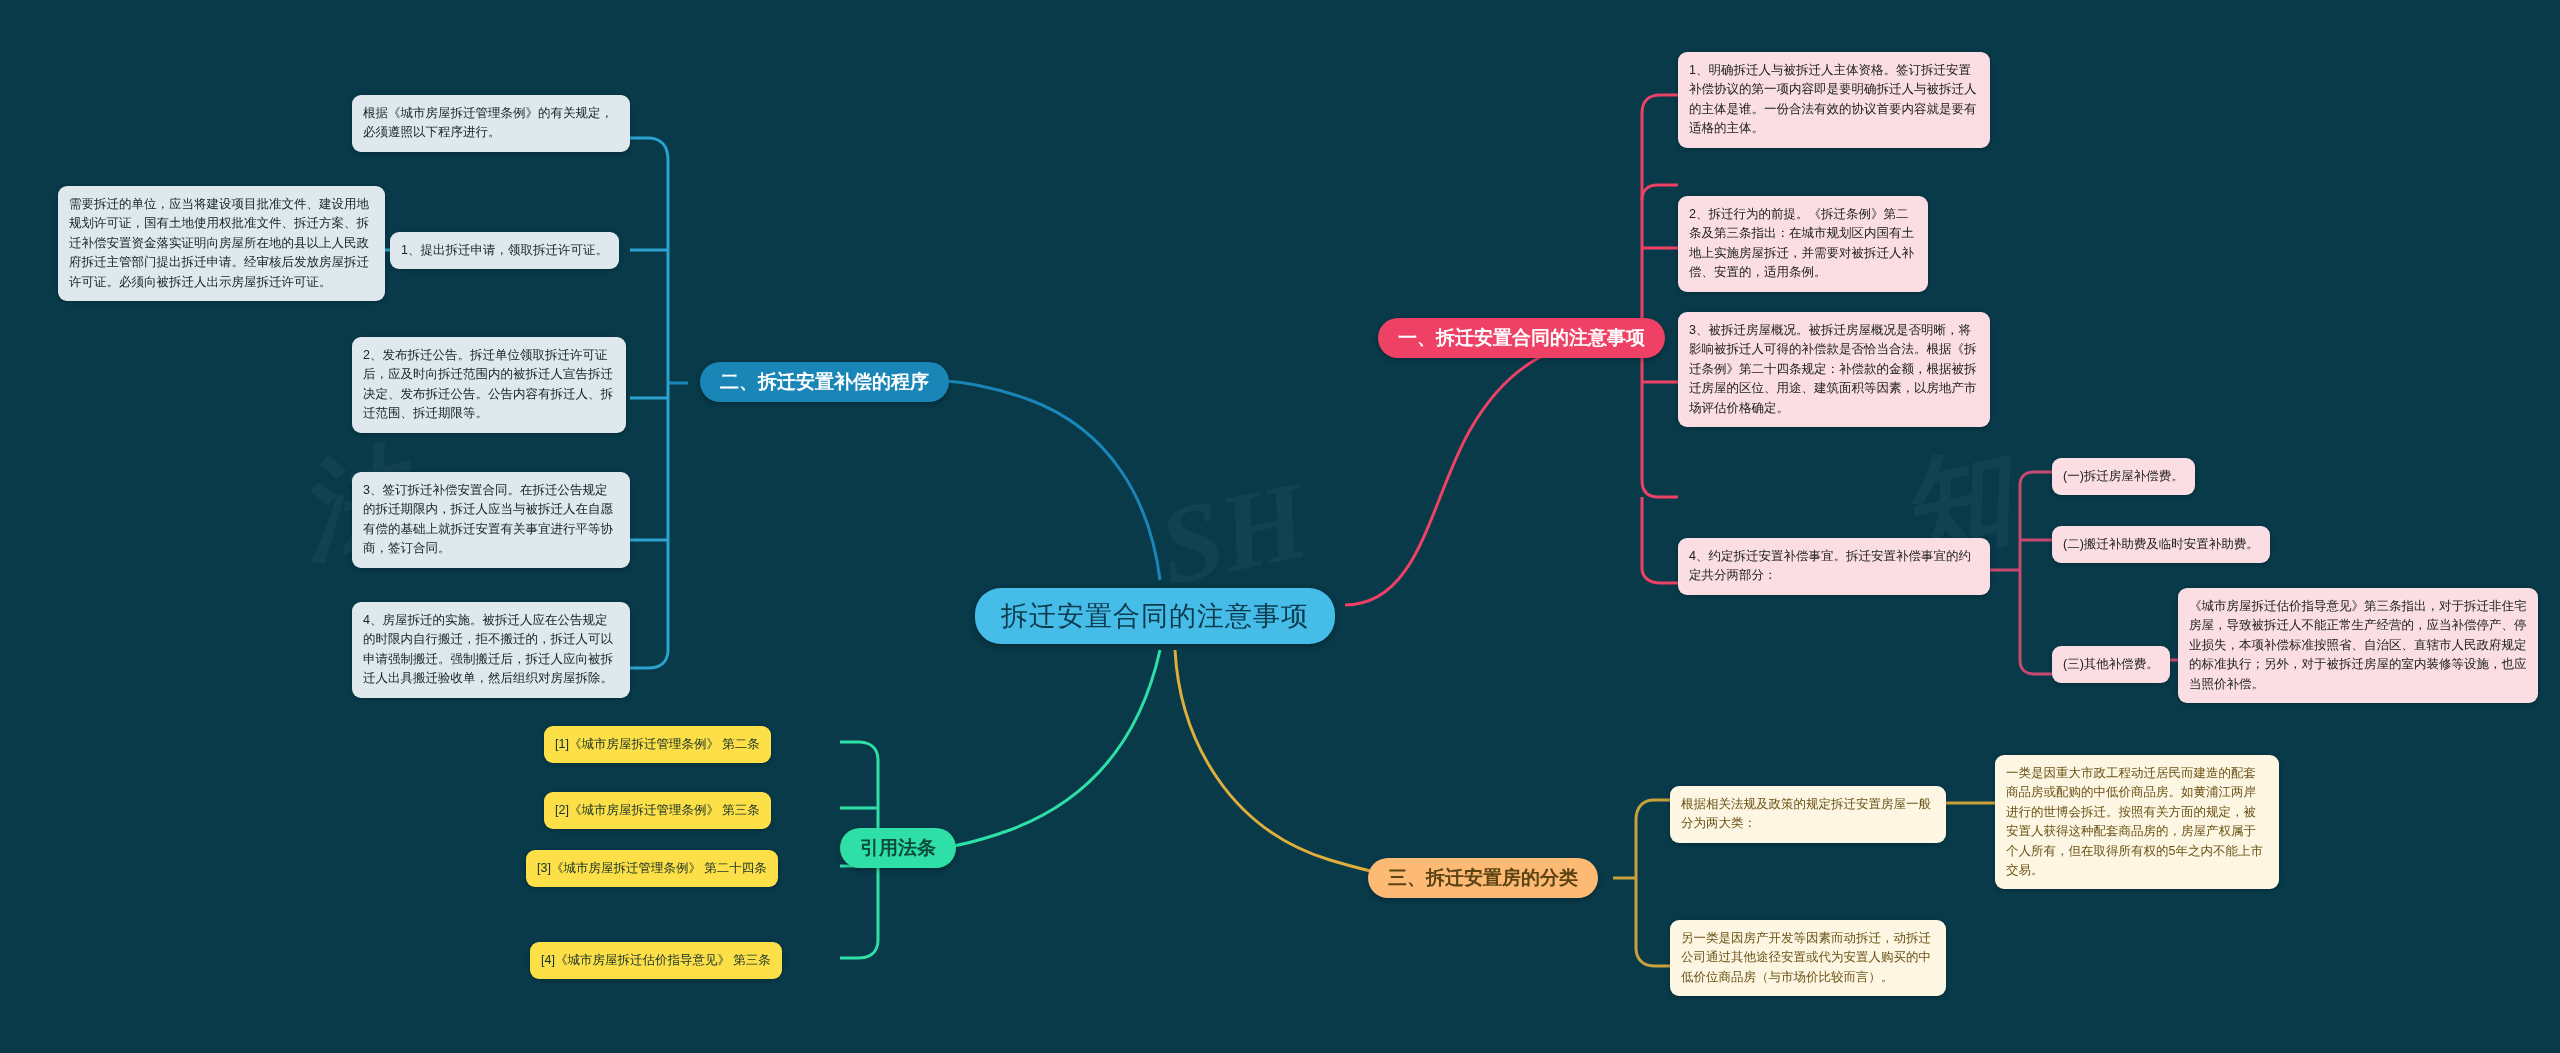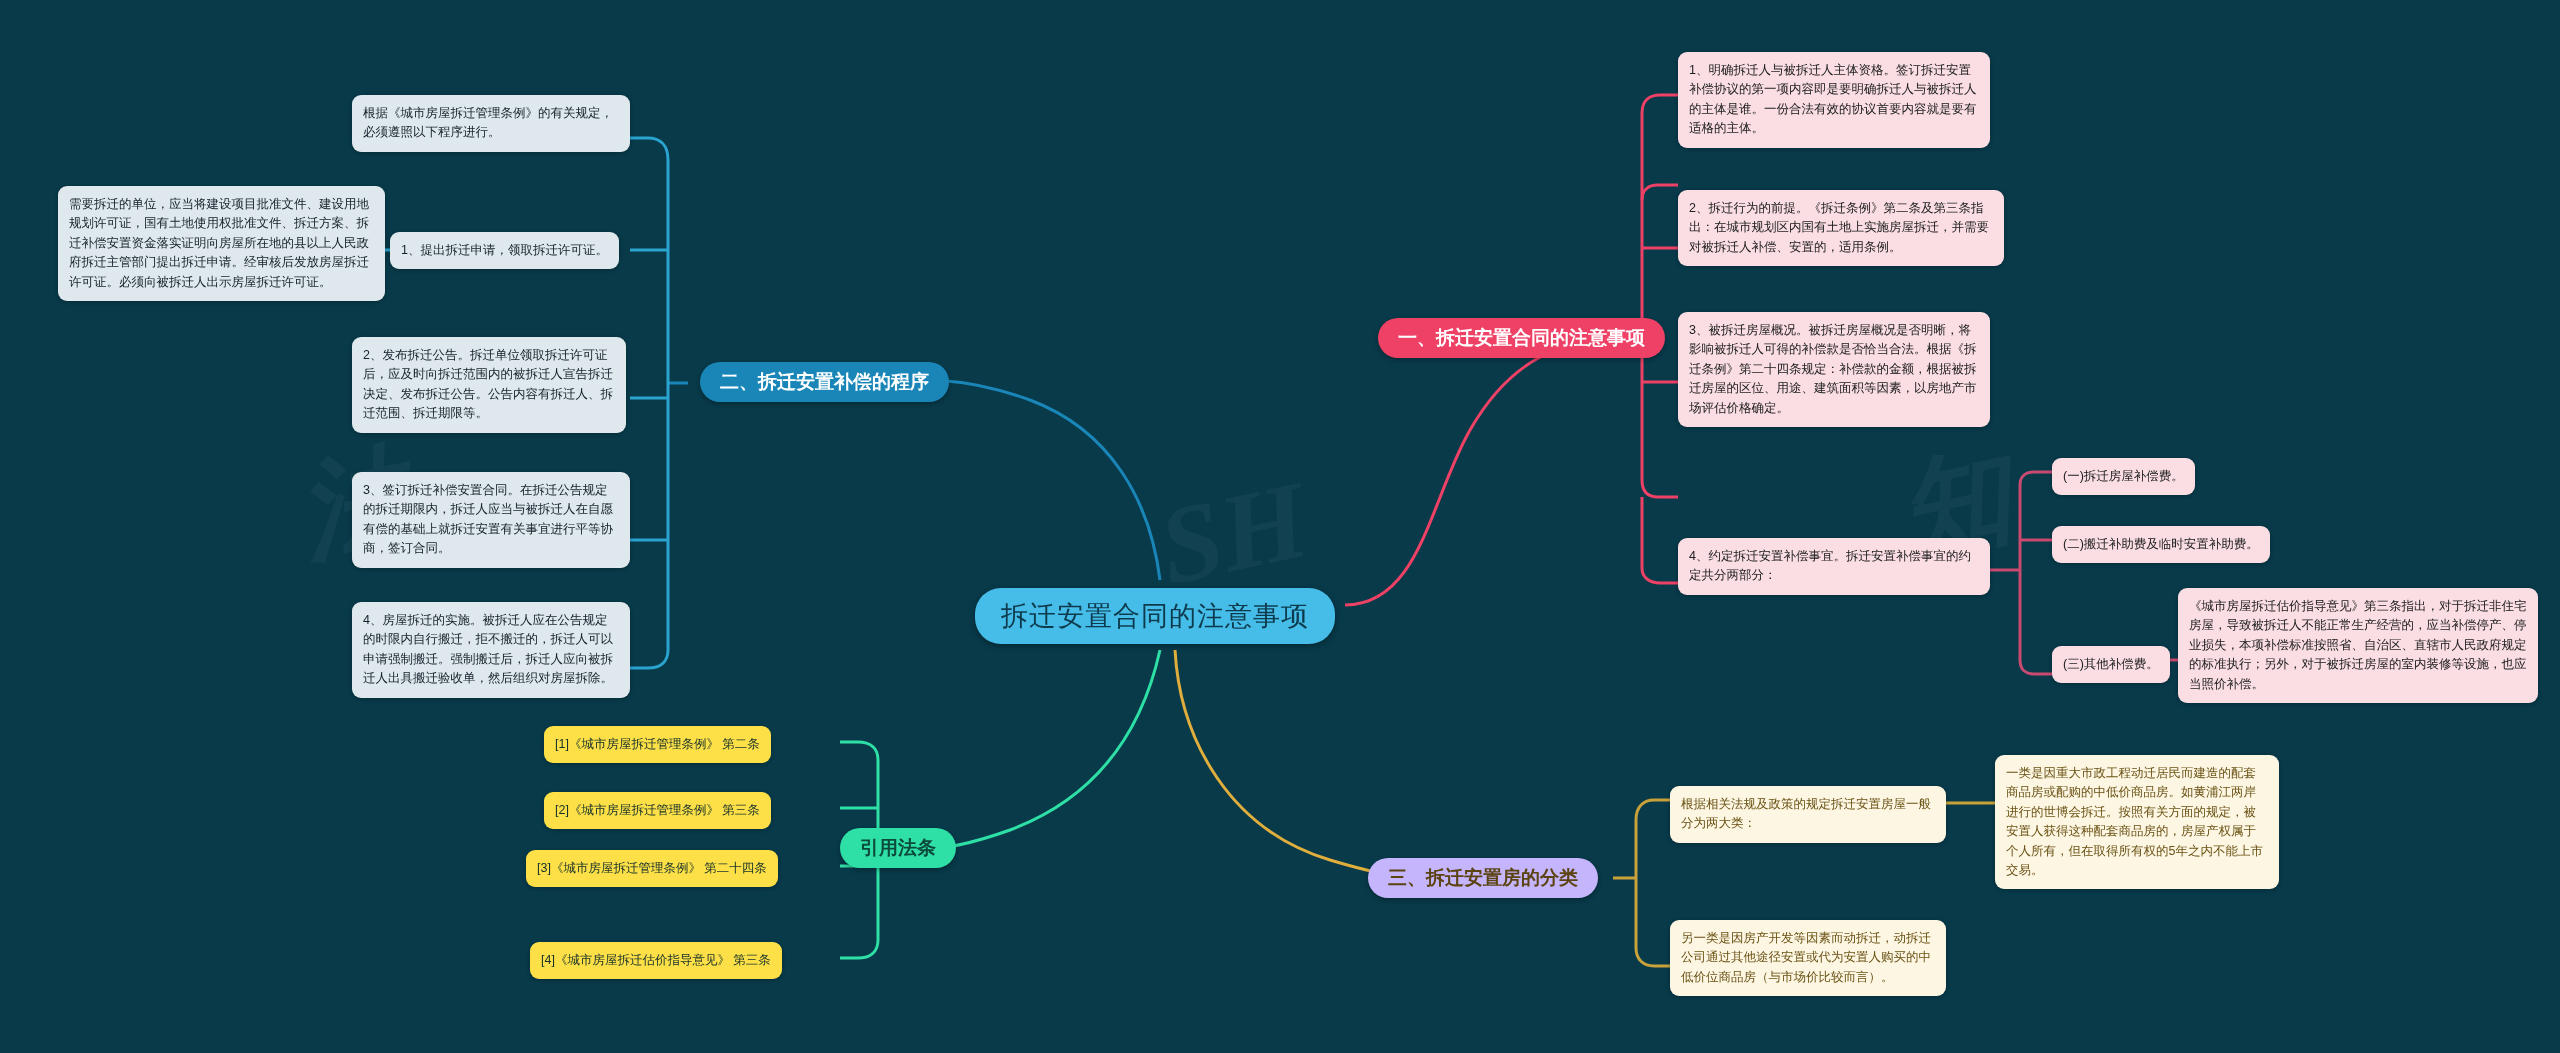--- a/index.html
+++ b/index.html
@@ -30,21 +30,21 @@
     border-radius:22px;
     padding:7px 20px;
     font-size:19px;
     white-space:nowrap;
     font-weight:bold;
     box-shadow:0 2px 5px rgba(0,0,0,.3);
   }
   .pill-pink{background:#ef4166;color:#ffffff;}
   .pill-blue{background:#1a86b8;color:#ffffff;}
   .pill-green{background:#2ee0a6;color:#0c4a3c;}
-  .pill-yellow{background:#c4b5fd;color:#5c4312;text-align:center;}
+  .pill-yellow{background:#fdba74;color:#5c4312;text-align:center;}
 
   
   .leaf{
     border-radius:9px;
     font-size:12.5px;
     line-height:1.55;
     padding:9px 11px;
     box-sizing:border-box;
     box-shadow:0 1px 4px rgba(0,0,0,.28);
   }
@@ -125,21 +125,21 @@
     <path d="M1636,948 C1636,960 1644,966 1654,966 L1670,966" stroke="#c9a23a" stroke-width="3" fill="none"></path>
 
     <path d="M1946,803 L1995,803" stroke="#c9a23a" stroke-width="3" fill="none"></path>
   </svg>
 
   <div class="node center-node" style="left:975px;top:588px;">拆迁安置合同的注意事项</div>
 
   <div class="node branch-pill pill-pink" style="left:1378px;top:318px;">一、拆迁安置合同的注意事项</div>
 
   <div class="node leaf leaf-pink" style="left:1678px;top:52px;width:312px;">1、明确拆迁人与被拆迁人主体资格。签订拆迁安置补偿协议的第一项内容即是要明确拆迁人与被拆迁人的主体是谁。一份合法有效的协议首要内容就是要有适格的主体。</div>
-  <div class="node leaf leaf-pink" style="left:1678px;top:190px;width:326px;">2、拆迁行为的前提。《拆迁条例》第二条及第三条指出：在城市规划区内国有土地上实施房屋拆迁，并需要对被拆迁人补偿、安置的，适用条例。</div>
+  <div class="node leaf leaf-pink" style="left:1678px;top:196px;width:250px;">2、拆迁行为的前提。《拆迁条例》第二条及第三条指出：在城市规划区内国有土地上实施房屋拆迁，并需要对被拆迁人补偿、安置的，适用条例。</div>
   <div class="node leaf leaf-pink" style="left:1678px;top:312px;width:312px;">3、被拆迁房屋概况。被拆迁房屋概况是否明晰，将影响被拆迁人可得的补偿款是否恰当合法。根据《拆迁条例》第二十四条规定：补偿款的金额，根据被拆迁房屋的区位、用途、建筑面积等因素，以房地产市场评估价格确定。</div>
   <div class="node leaf leaf-pink" style="left:1678px;top:538px;width:312px;">4、约定拆迁安置补偿事宜。拆迁安置补偿事宜的约定共分两部分：</div>
 
   <div class="node leaf leaf-pink leaf-1line" style="left:2052px;top:458px;">(一)拆迁房屋补偿费。</div>
   <div class="node leaf leaf-pink leaf-1line" style="left:2052px;top:526px;">(二)搬迁补助费及临时安置补助费。</div>
   <div class="node leaf leaf-pink leaf-1line" style="left:2052px;top:646px;">(三)其他补偿费。</div>
 
   <div class="node leaf leaf-pink" style="left:2178px;top:588px;width:360px;">《城市房屋拆迁估价指导意见》第三条指出，对于拆迁非住宅房屋，导致被拆迁人不能正常生产经营的，应当补偿停产、停业损失，本项补偿标准按照省、自治区、直辖市人民政府规定的标准执行；另外，对于被拆迁房屋的室内装修等设施，也应当照价补偿。</div>
 
   <div class="node branch-pill pill-blue" style="left:700px;top:362px;">二、拆迁安置补偿的程序</div>

